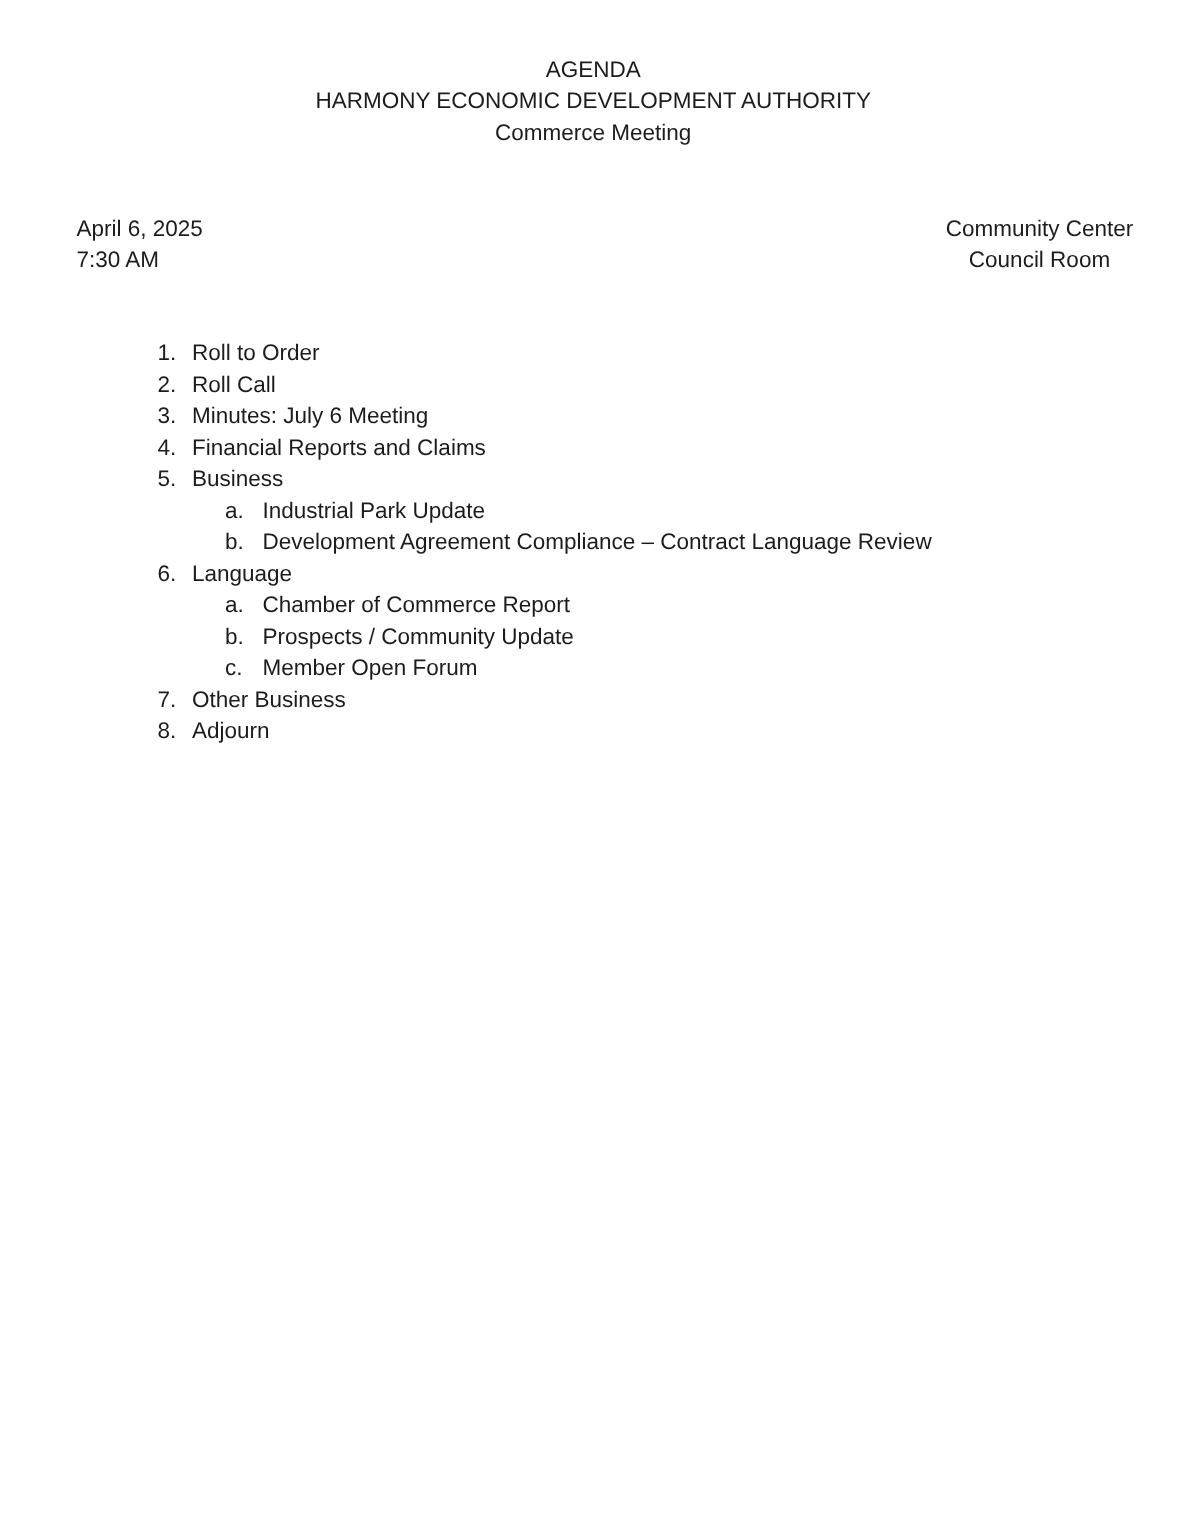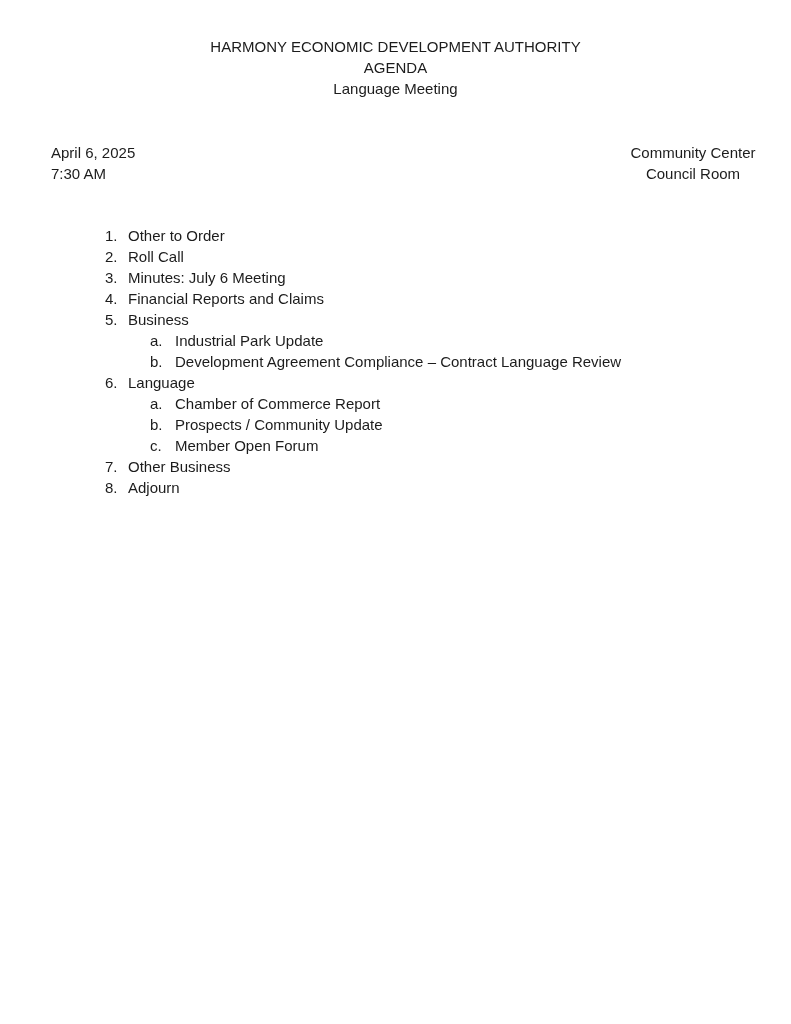--- a/index.html
+++ b/index.html
@@ -65,41 +65,41 @@
     flex: 1 1 auto;
     white-space: nowrap;
   }
 </style>
 </head>
 <body>
 
 <div class="page">
 
   <div class="doc-header">
+    <div>AGENDA</div>
     <div>HARMONY ECONOMIC DEVELOPMENT AUTHORITY</div>
-    <div>AGENDA</div>
-    <div>Language Meeting</div>
+    <div>Commerce Meeting</div>
   </div>
 
   <div class="meeting-info">
     <div class="left-col">
       <div>April 6, 2025</div>
       <div>7:30 AM</div>
     </div>
     <div class="right-col">
       <div>Community Center</div>
       <div>Council Room</div>
     </div>
   </div>
 
   <div class="agenda-list">
 
     <div class="item">
       <span class="num">1.</span>
-      <span class="label">Other to Order</span>
+      <span class="label">Roll to Order</span>
     </div>
 
     <div class="item">
       <span class="num">2.</span>
       <span class="label">Roll Call</span>
     </div>
 
     <div class="item">
       <span class="num">3.</span>
       <span class="label">Minutes: July 6 Meeting</span>

